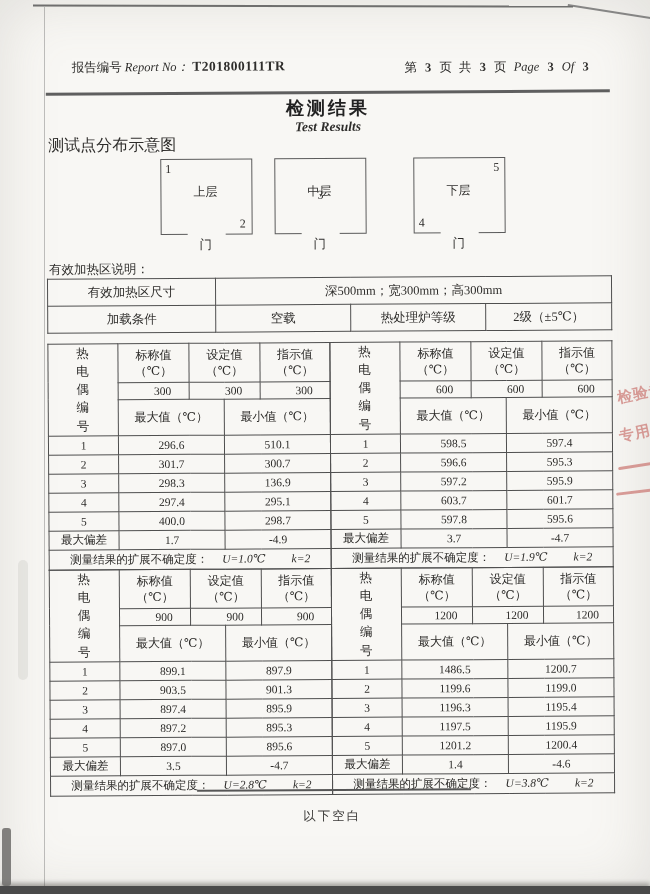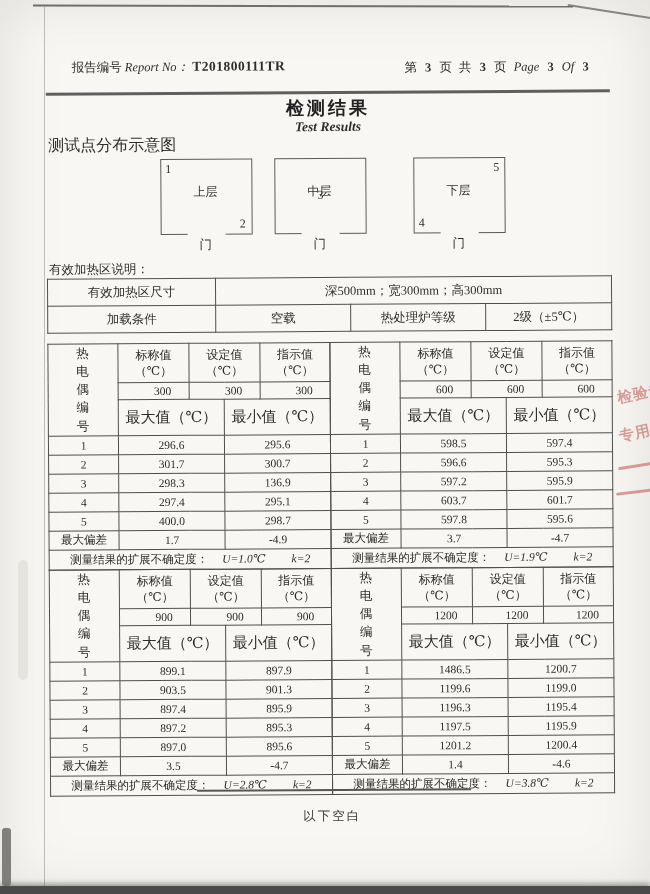--- a/index.html
+++ b/index.html
@@ -45,21 +45,21 @@
   .hz-table{top:277px;left:0;width:564px;font-size:12.5px;}
   .hz-table td{height:26px;}
   
   .grp{left:0;display:flex;}
   .g1{top:342px;} .g2{top:568px;}
   .dt{width:282px;font-size:11.5px;background:transparent;}
   .dt.rt{margin-left:-1px;}
   .dt td{color:#2c2b29;}
   .rA td{height:37px;font-size:12px;margin-top:32px;}
   .rB td{height:16px;padding-left:18px;}
-  .rC td{height:34px;font-size:15px;}
+  .rC td{height:34px;font-size:12px;}
   .rD td{height:18px;}
   .rU td{height:19px;font-size:11.5px;}
   .two-line span{display:block;line-height:1.35;}
   .vert{width:1.3em;margin:0 auto;word-break:break-all;line-height:1.45;font-size:12.5px;letter-spacing:1px;}
   .unc-val{font-style:italic;margin-left:14px;}
   .unc-k{font-style:italic;margin-left:26px;}
   
   .end-line{top:789px;left:147px;width:274px;height:2px;background:#565656;}
   .end-note{top:808px;left:0;width:100%;text-align:center;font-size:12.5px;letter-spacing:2px;color:#3a3937;}
   
@@ -201,21 +201,21 @@
           <td colspan="2">300</td>
           <td>300</td>
         </tr>
         <tr class="rC">
           <td colspan="2">最大值（℃）</td>
           <td colspan="2">最小值（℃）</td>
         </tr>
         <tr class="rD">
               <td>1</td>
               <td colspan="2">296.6</td>
-              <td colspan="2">295.6</td>
+              <td colspan="2">510.1</td>
             </tr>
         <tr class="rD">
               <td>2</td>
               <td colspan="2">301.7</td>
               <td colspan="2">300.7</td>
             </tr>
         <tr class="rD">
               <td>3</td>
               <td colspan="2">298.3</td>
               <td colspan="2">136.9</td>

